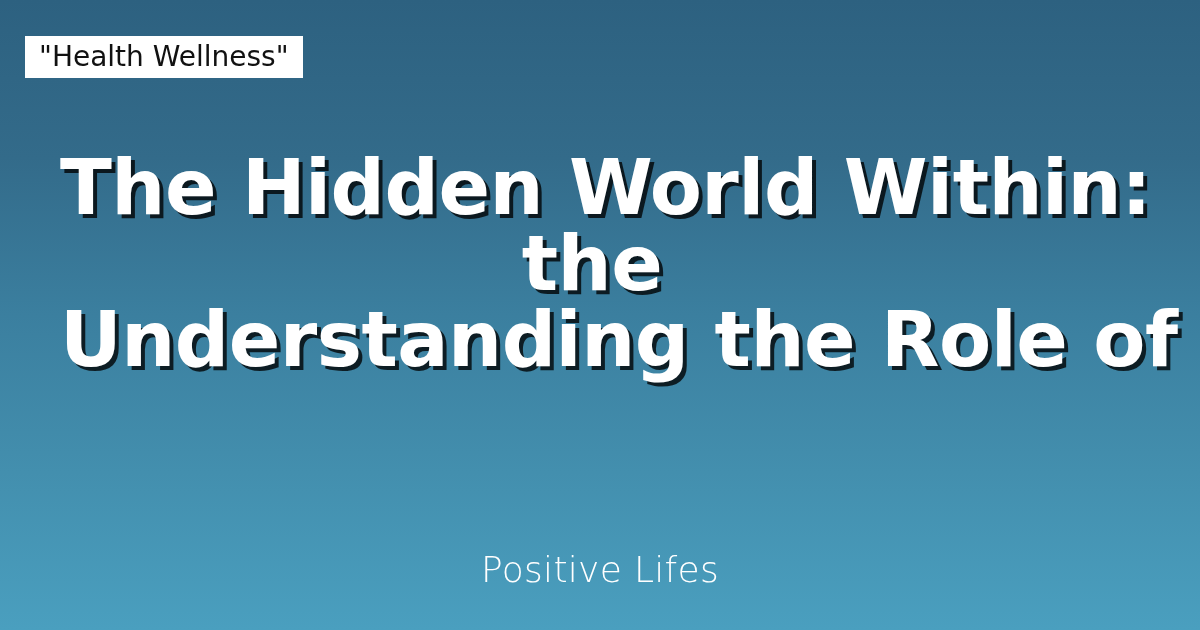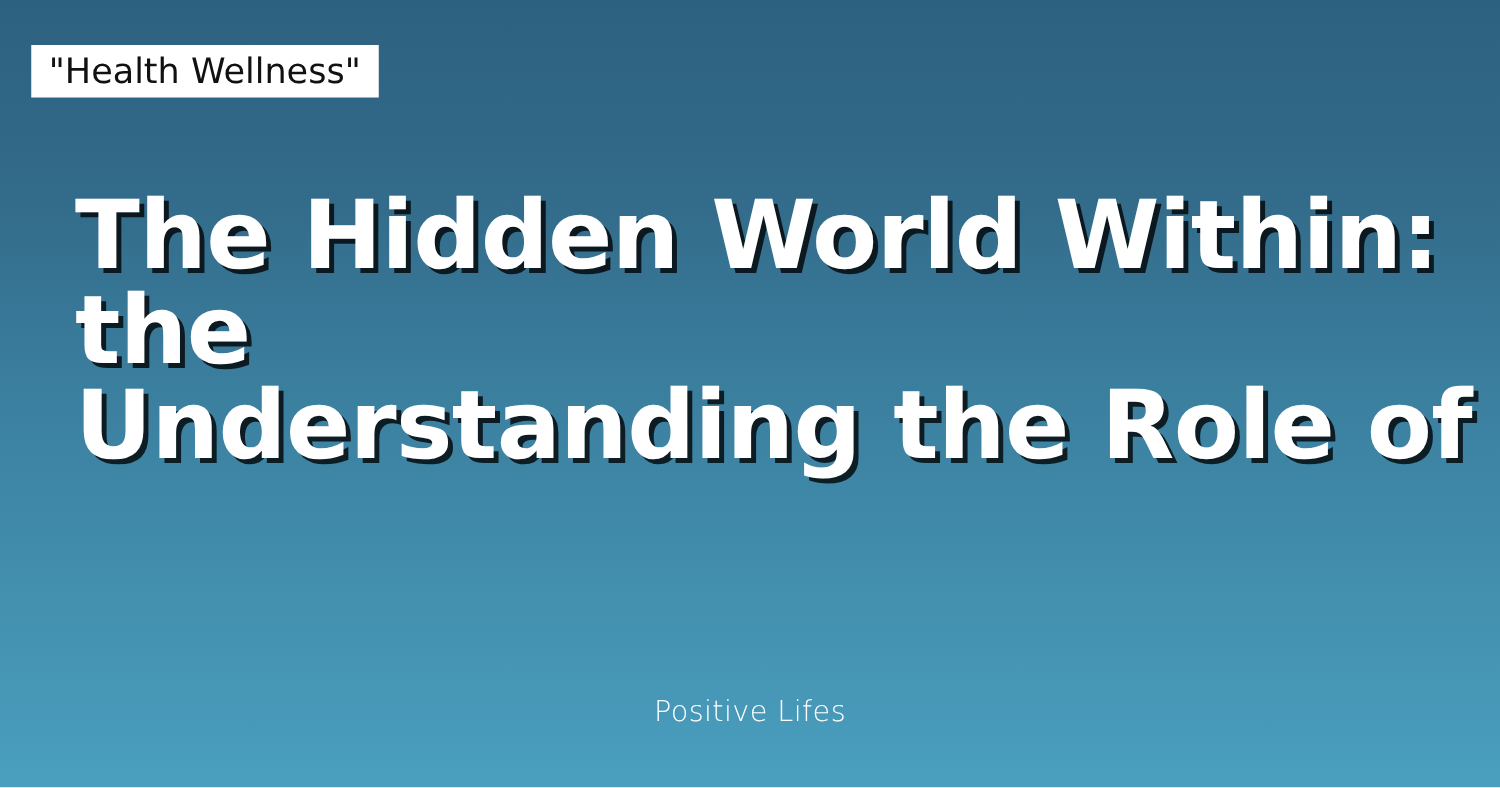--- a/index.html
+++ b/index.html
@@ -40,21 +40,21 @@
     white-space: nowrap;
     letter-spacing: 0px;
   }
 
   
   #headline {
     position: absolute;
     left: 0;
     right: 16px;
     top: 150px;
-    text-align: left;
+    text-align: center;
     padding: 0 60px;
     box-sizing: border-box;
   }
 
   #headline .headline-line {
     display: block;
     font-family: "DejaVu Sans", sans-serif;
     font-size: 76px;
     font-weight: bold;
     line-height: 76px;
@@ -68,21 +68,21 @@
   #site-brand {
     position: absolute;
     left: 0;
     right: 0;
     top: 552px;
     text-align: center;
   }
 
   #site-brand .brand-label {
     font-family: "DejaVu Sans", sans-serif;
-    font-size: 23px;
+    font-size: 36px;
     font-weight: 300;
     line-height: 36px;
     color: #ffffff;
     letter-spacing: 0.3px;
     white-space: nowrap;
   }
 </style>
 </head>
 <body>
 

